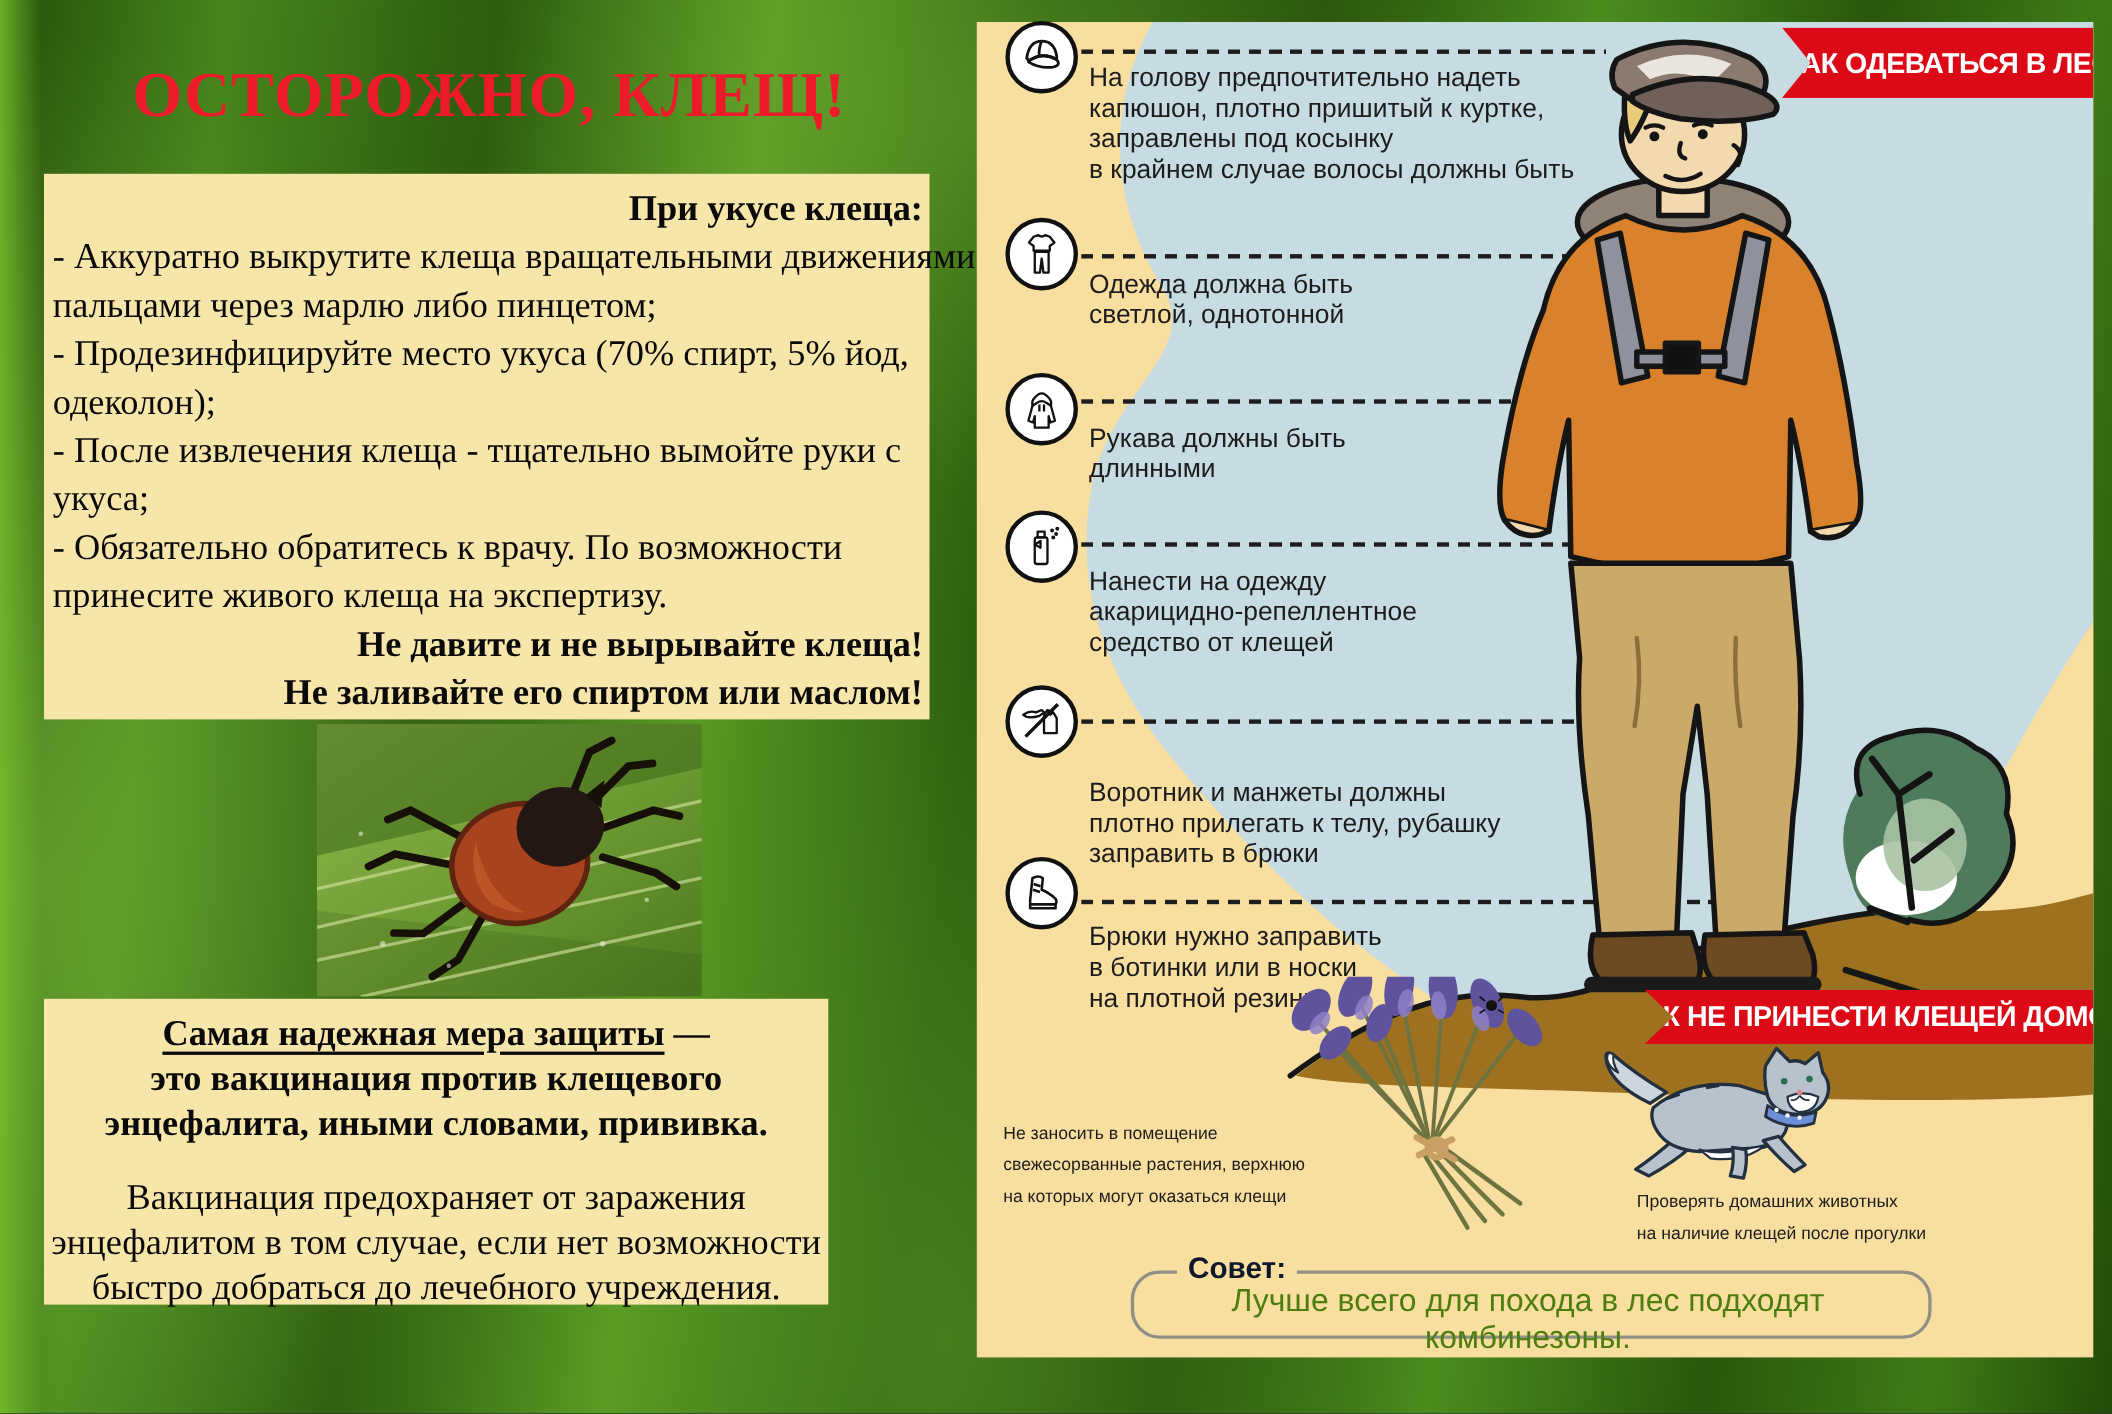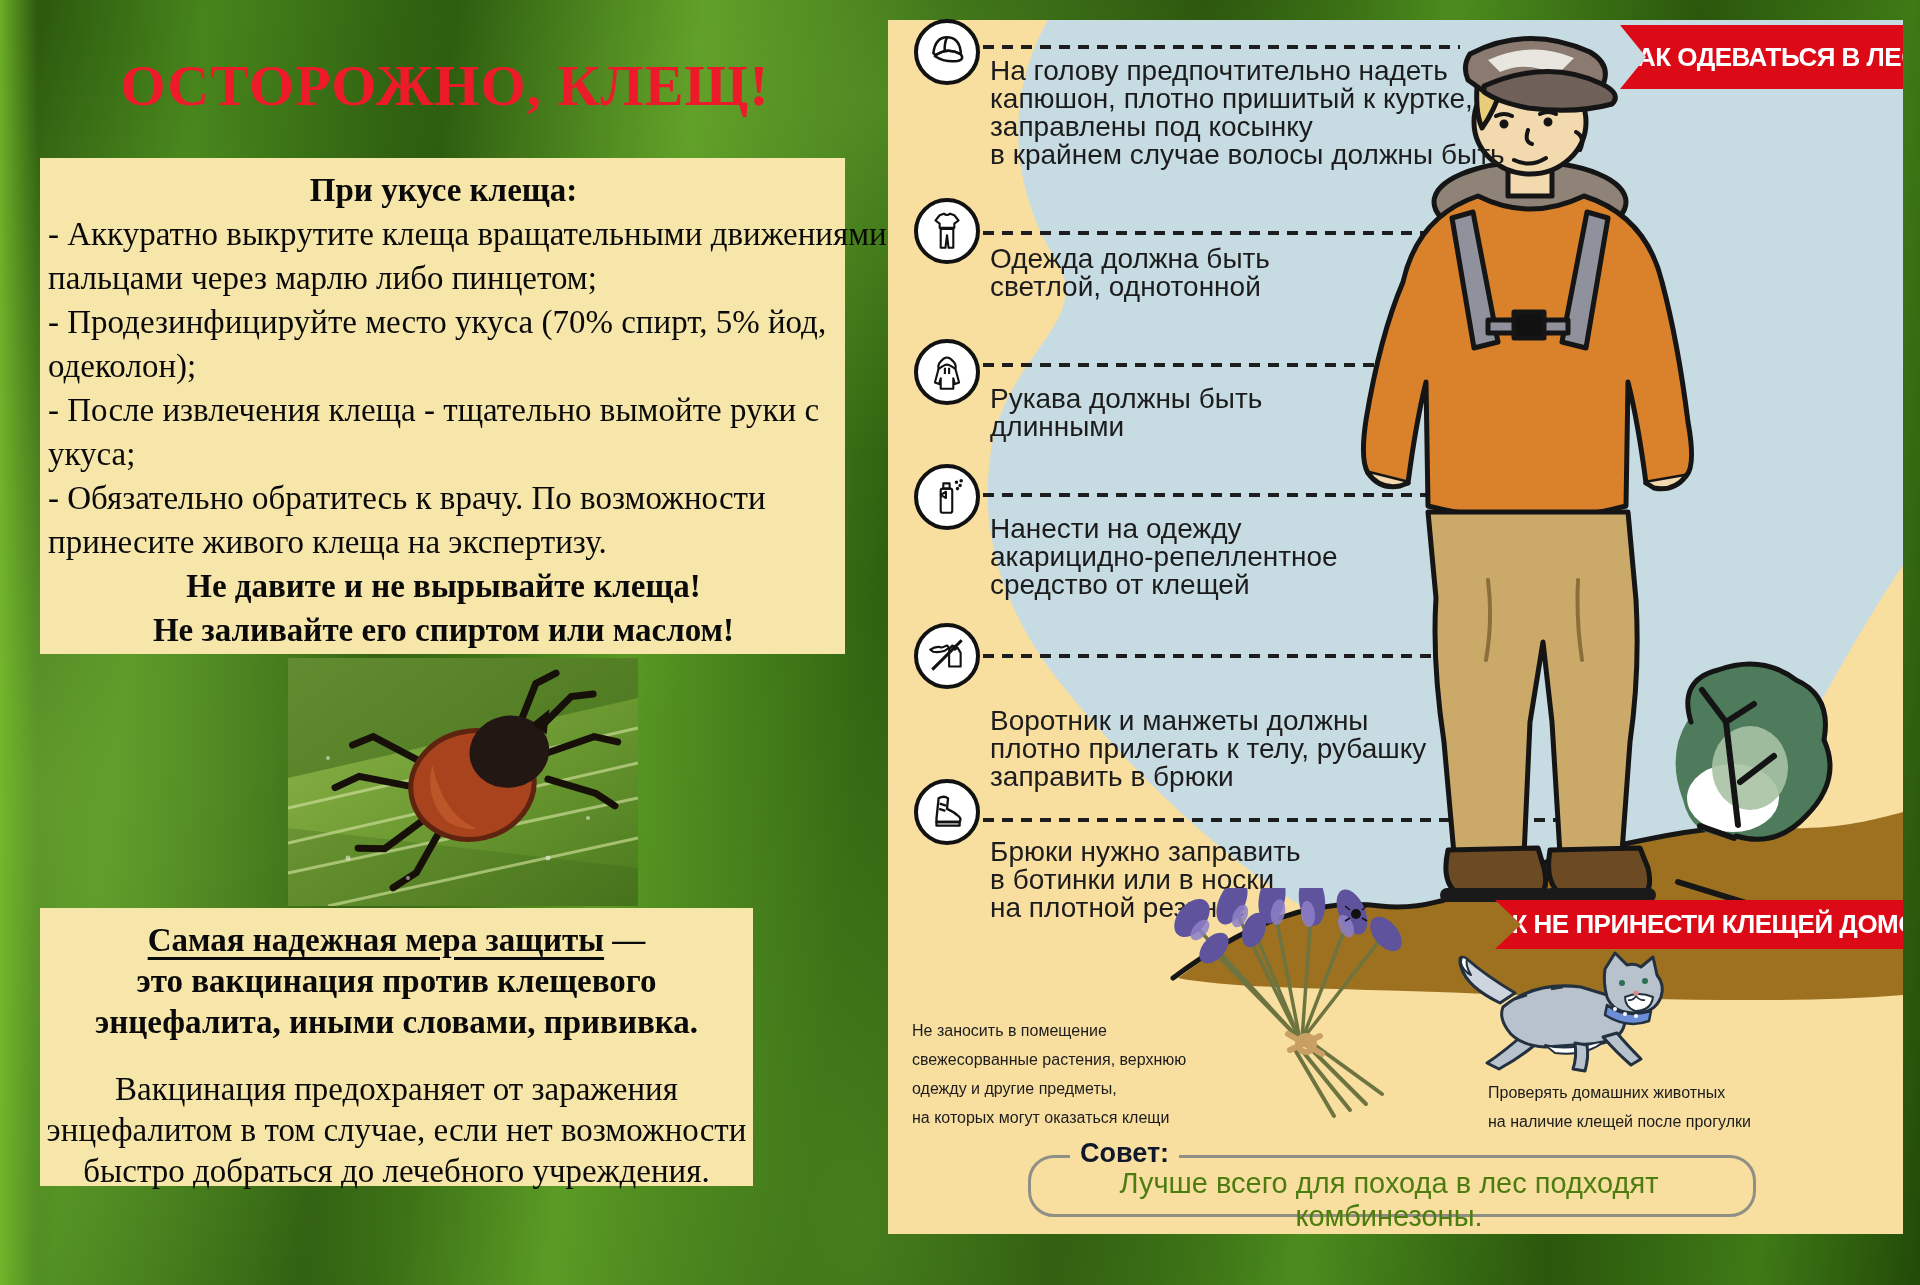--- a/index.html
+++ b/index.html
@@ -20,36 +20,36 @@
     left:60px;top:52px;width:770px;text-align:center;
     font-family:"Liberation Serif",serif;font-weight:bold;font-size:58px;
     color:#ed1b2a;letter-spacing:1px;white-space:nowrap;
   }
   .cream-box{
     background:#f7e6aa;color:#0a0a0a;
     font-family:"Liberation Serif",serif;font-size:33px;line-height:44px;
   }
   .box1{left:40px;top:158px;width:805px;height:496px;padding:10px 6px 0 8px;box-sizing:border-box;}
   .box1 .line{white-space:nowrap;}
-  .box1 .center{text-align:center;font-weight:bold;}
+  .box1 .center{text-align:right;font-weight:bold;}
   .box2{left:40px;top:908px;width:713px;height:278px;padding:12px 6px 0 6px;box-sizing:border-box;text-align:center;}
   .box2 .b{font-weight:bold;line-height:41px;}
   .box2 .gap{height:26px;}
   .box2 .n{line-height:41px;}
   .u{text-decoration:underline;text-decoration-thickness:3px;text-underline-offset:6px;}
   .tickphoto{left:288px;top:658px;width:350px;height:248px;}
   
   .panel{left:888px;top:20px;width:1015px;height:1214px;background:#f8dfa0;}
   .panel .layer{position:absolute;left:0;top:0;width:1015px;height:1214px;}
   .dash{position:absolute;height:4px;
     background-image:repeating-linear-gradient(to right,#1d1d1d 0 11px,transparent 11px 19px);}
   .icircle{position:absolute;width:66px;height:66px;border-radius:50%;
     background:#fff;border:4px solid #111;box-sizing:border-box;
     display:flex;align-items:center;justify-content:center;}
-  .itext{position:absolute;left:102px;color:#1c1c1c;font-size:28px;line-height:28px;font-weight:500;}
+  .itext{position:absolute;left:102px;color:#1c1c1c;font-size:24px;line-height:28px;font-weight:500;}
   .note{position:absolute;color:#1c1c1c;font-size:16px;line-height:29px;font-weight:500;}
   .banner{position:absolute;background:#db0a16;color:#fff;font-weight:bold;
     display:flex;align-items:center;justify-content:center;white-space:nowrap;
     clip-path:polygon(0 0,100% 0,100% 100%,0 100%,26px 50%);}
   .banner1{left:732px;top:5px;width:283px;height:64px;font-size:26px;letter-spacing:-.5px;padding-left:18px;box-sizing:border-box;}
   .banner2{left:607px;top:880px;width:408px;height:49px;font-size:26px;letter-spacing:-.5px;padding-left:16px;box-sizing:border-box;}
   .advice-box{position:absolute;left:140px;top:1135px;width:722px;height:56px;
     border:3px solid #8f8f85;border-radius:26px;}
   .advice-label{position:absolute;left:182px;top:1118px;background:#f8dfa0;padding:0 10px;
     color:#0f172a;font-size:27px;font-weight:bold;}
@@ -378,21 +378,20 @@
         <circle cx="160" cy="64" r="2" fill="#fff"></circle>
           <circle cx="170" cy="69" r="2" fill="#fff"></circle>
           <circle cx="181" cy="71" r="2" fill="#fff"></circle>
         <path d="M60 54 L72 50 M96 44 L108 42" stroke="#22303f" stroke-width="2.5"></path>
       </g>
     </svg>
 
     <div class="note" style="left:24px;top:996px;">
       <div>Не заносить в помещение</div>
         <div>свежесорванные растения, верхнюю</div>
-      <div>одежду и другие предметы,</div>
         <div>на которых могут оказаться клещи</div>
     </div>
 
     <div class="note" style="left:600px;top:1058px;">
       <div>Проверять домашних животных</div>
         <div>на наличие клещей после прогулки</div>
     </div>
 
     <div class="advice-box"></div>
     <div class="advice-label">Совет:</div>

